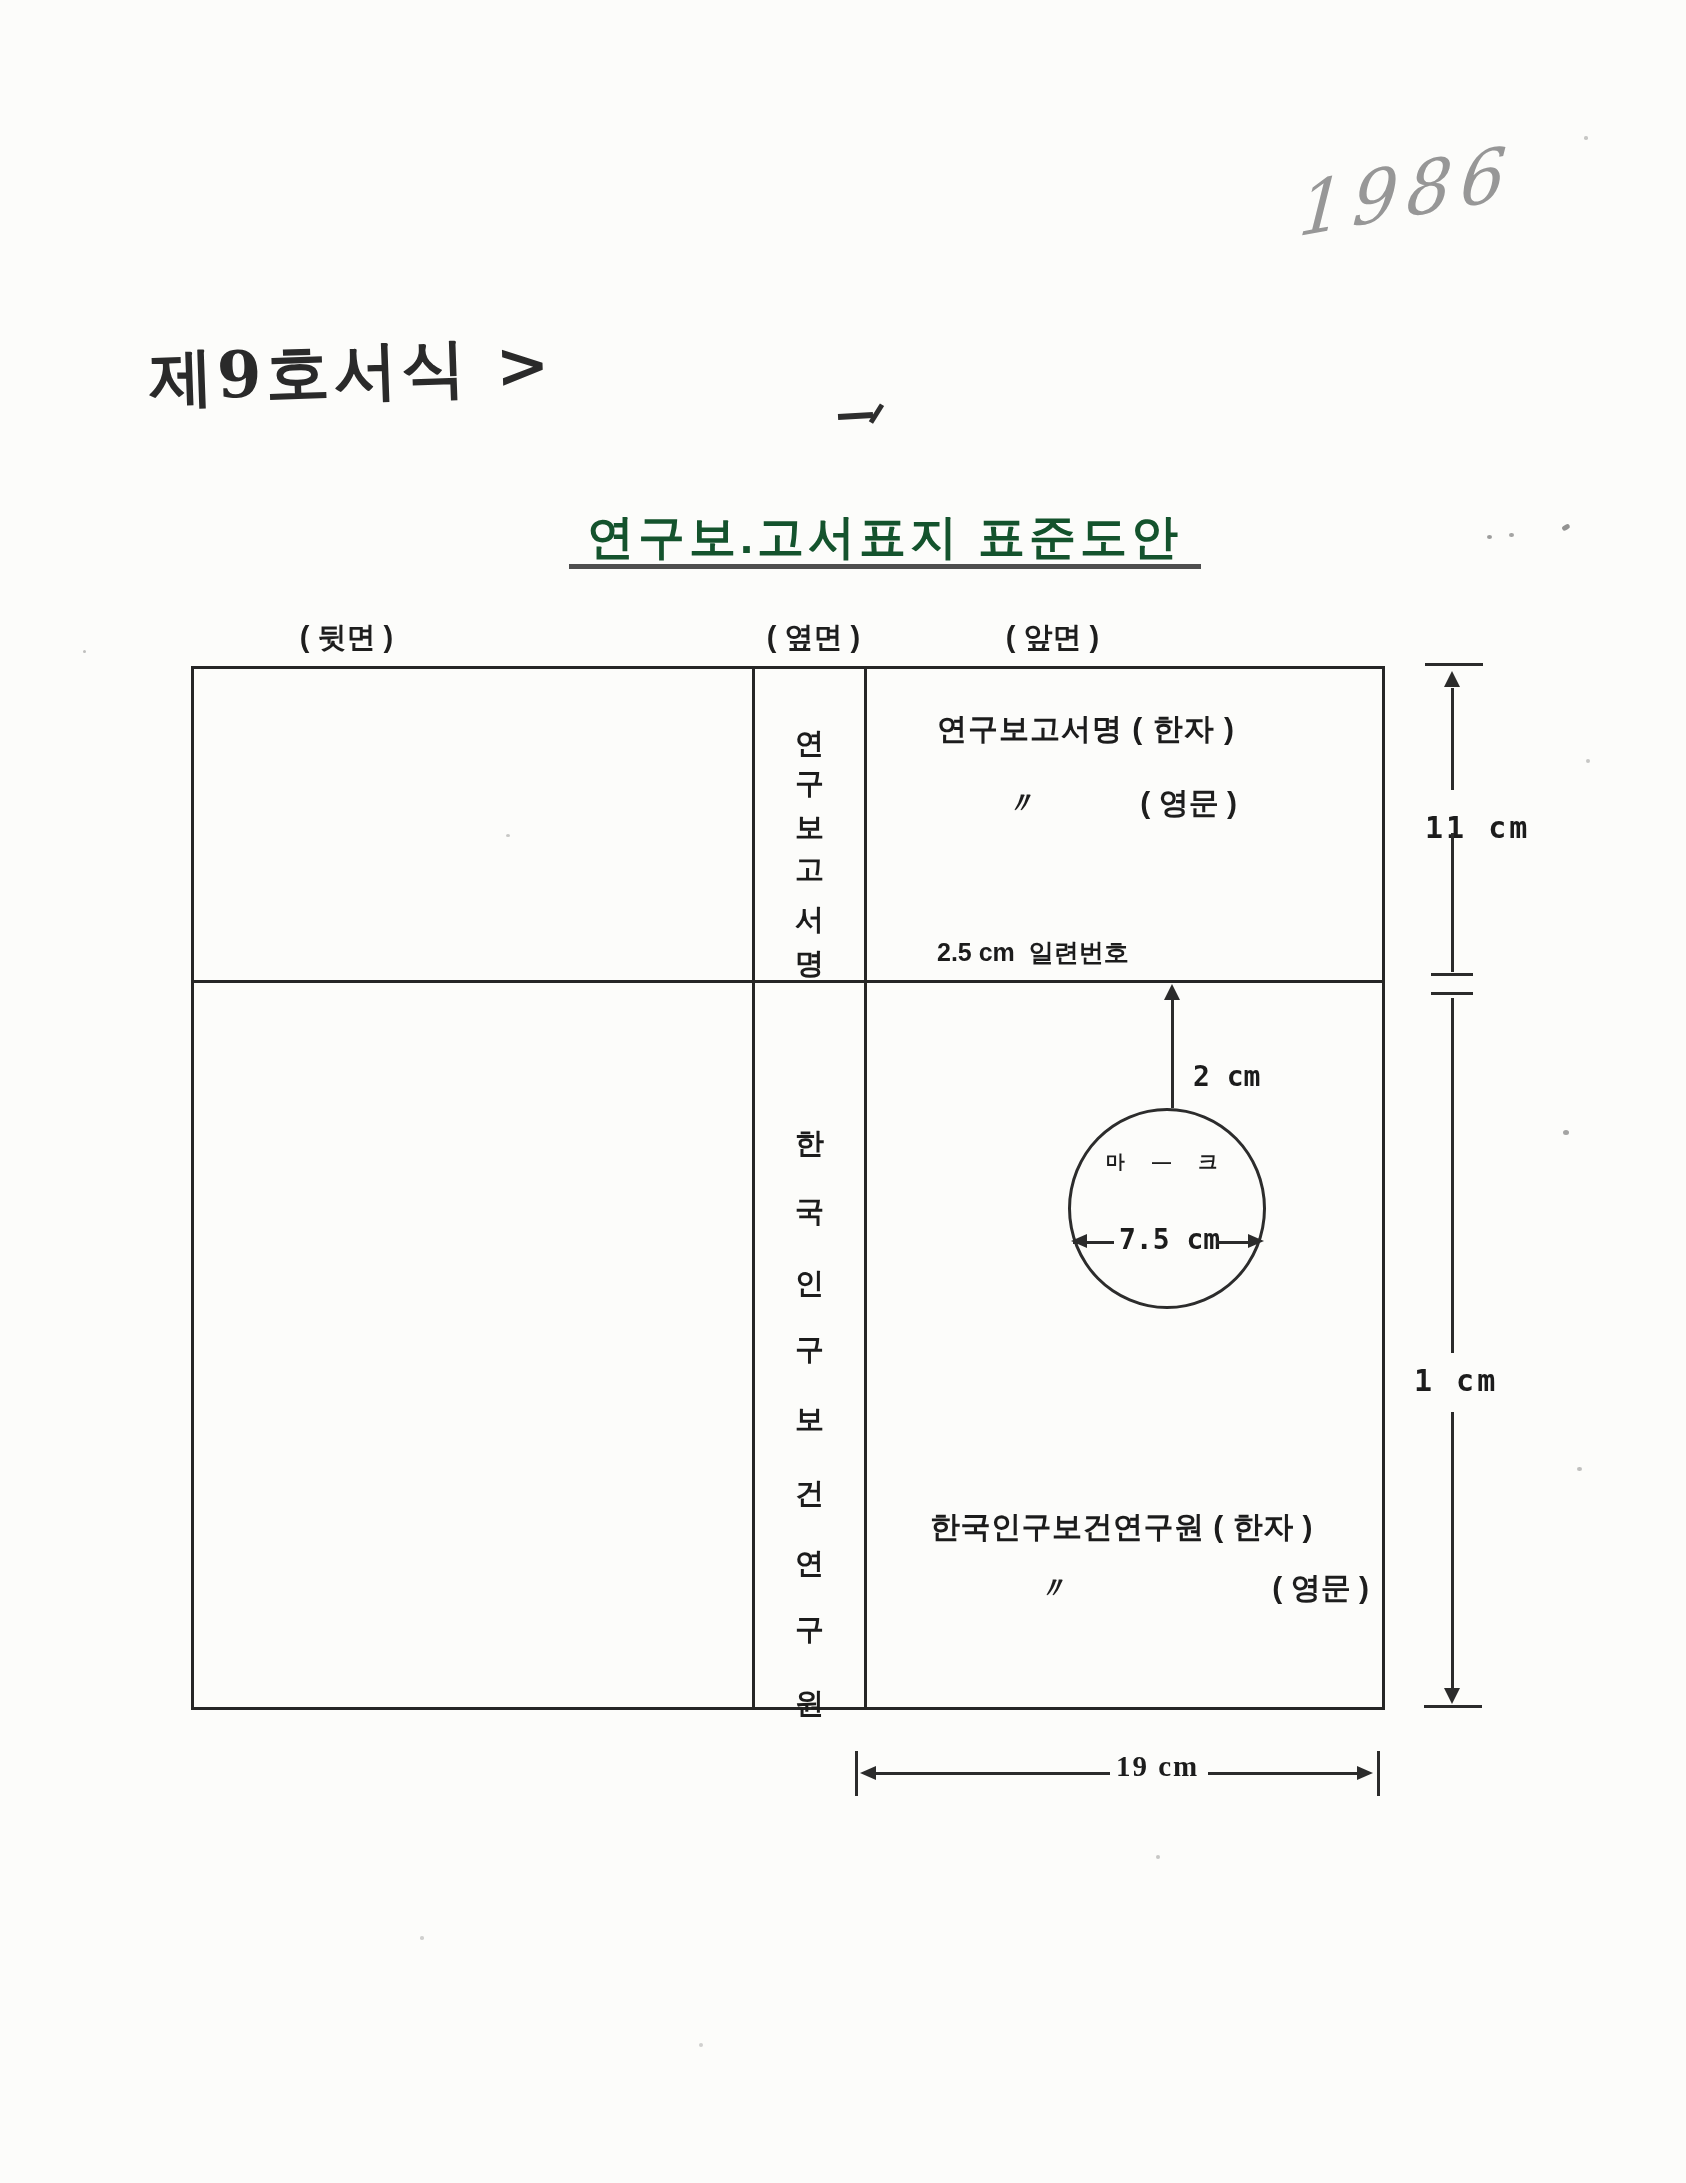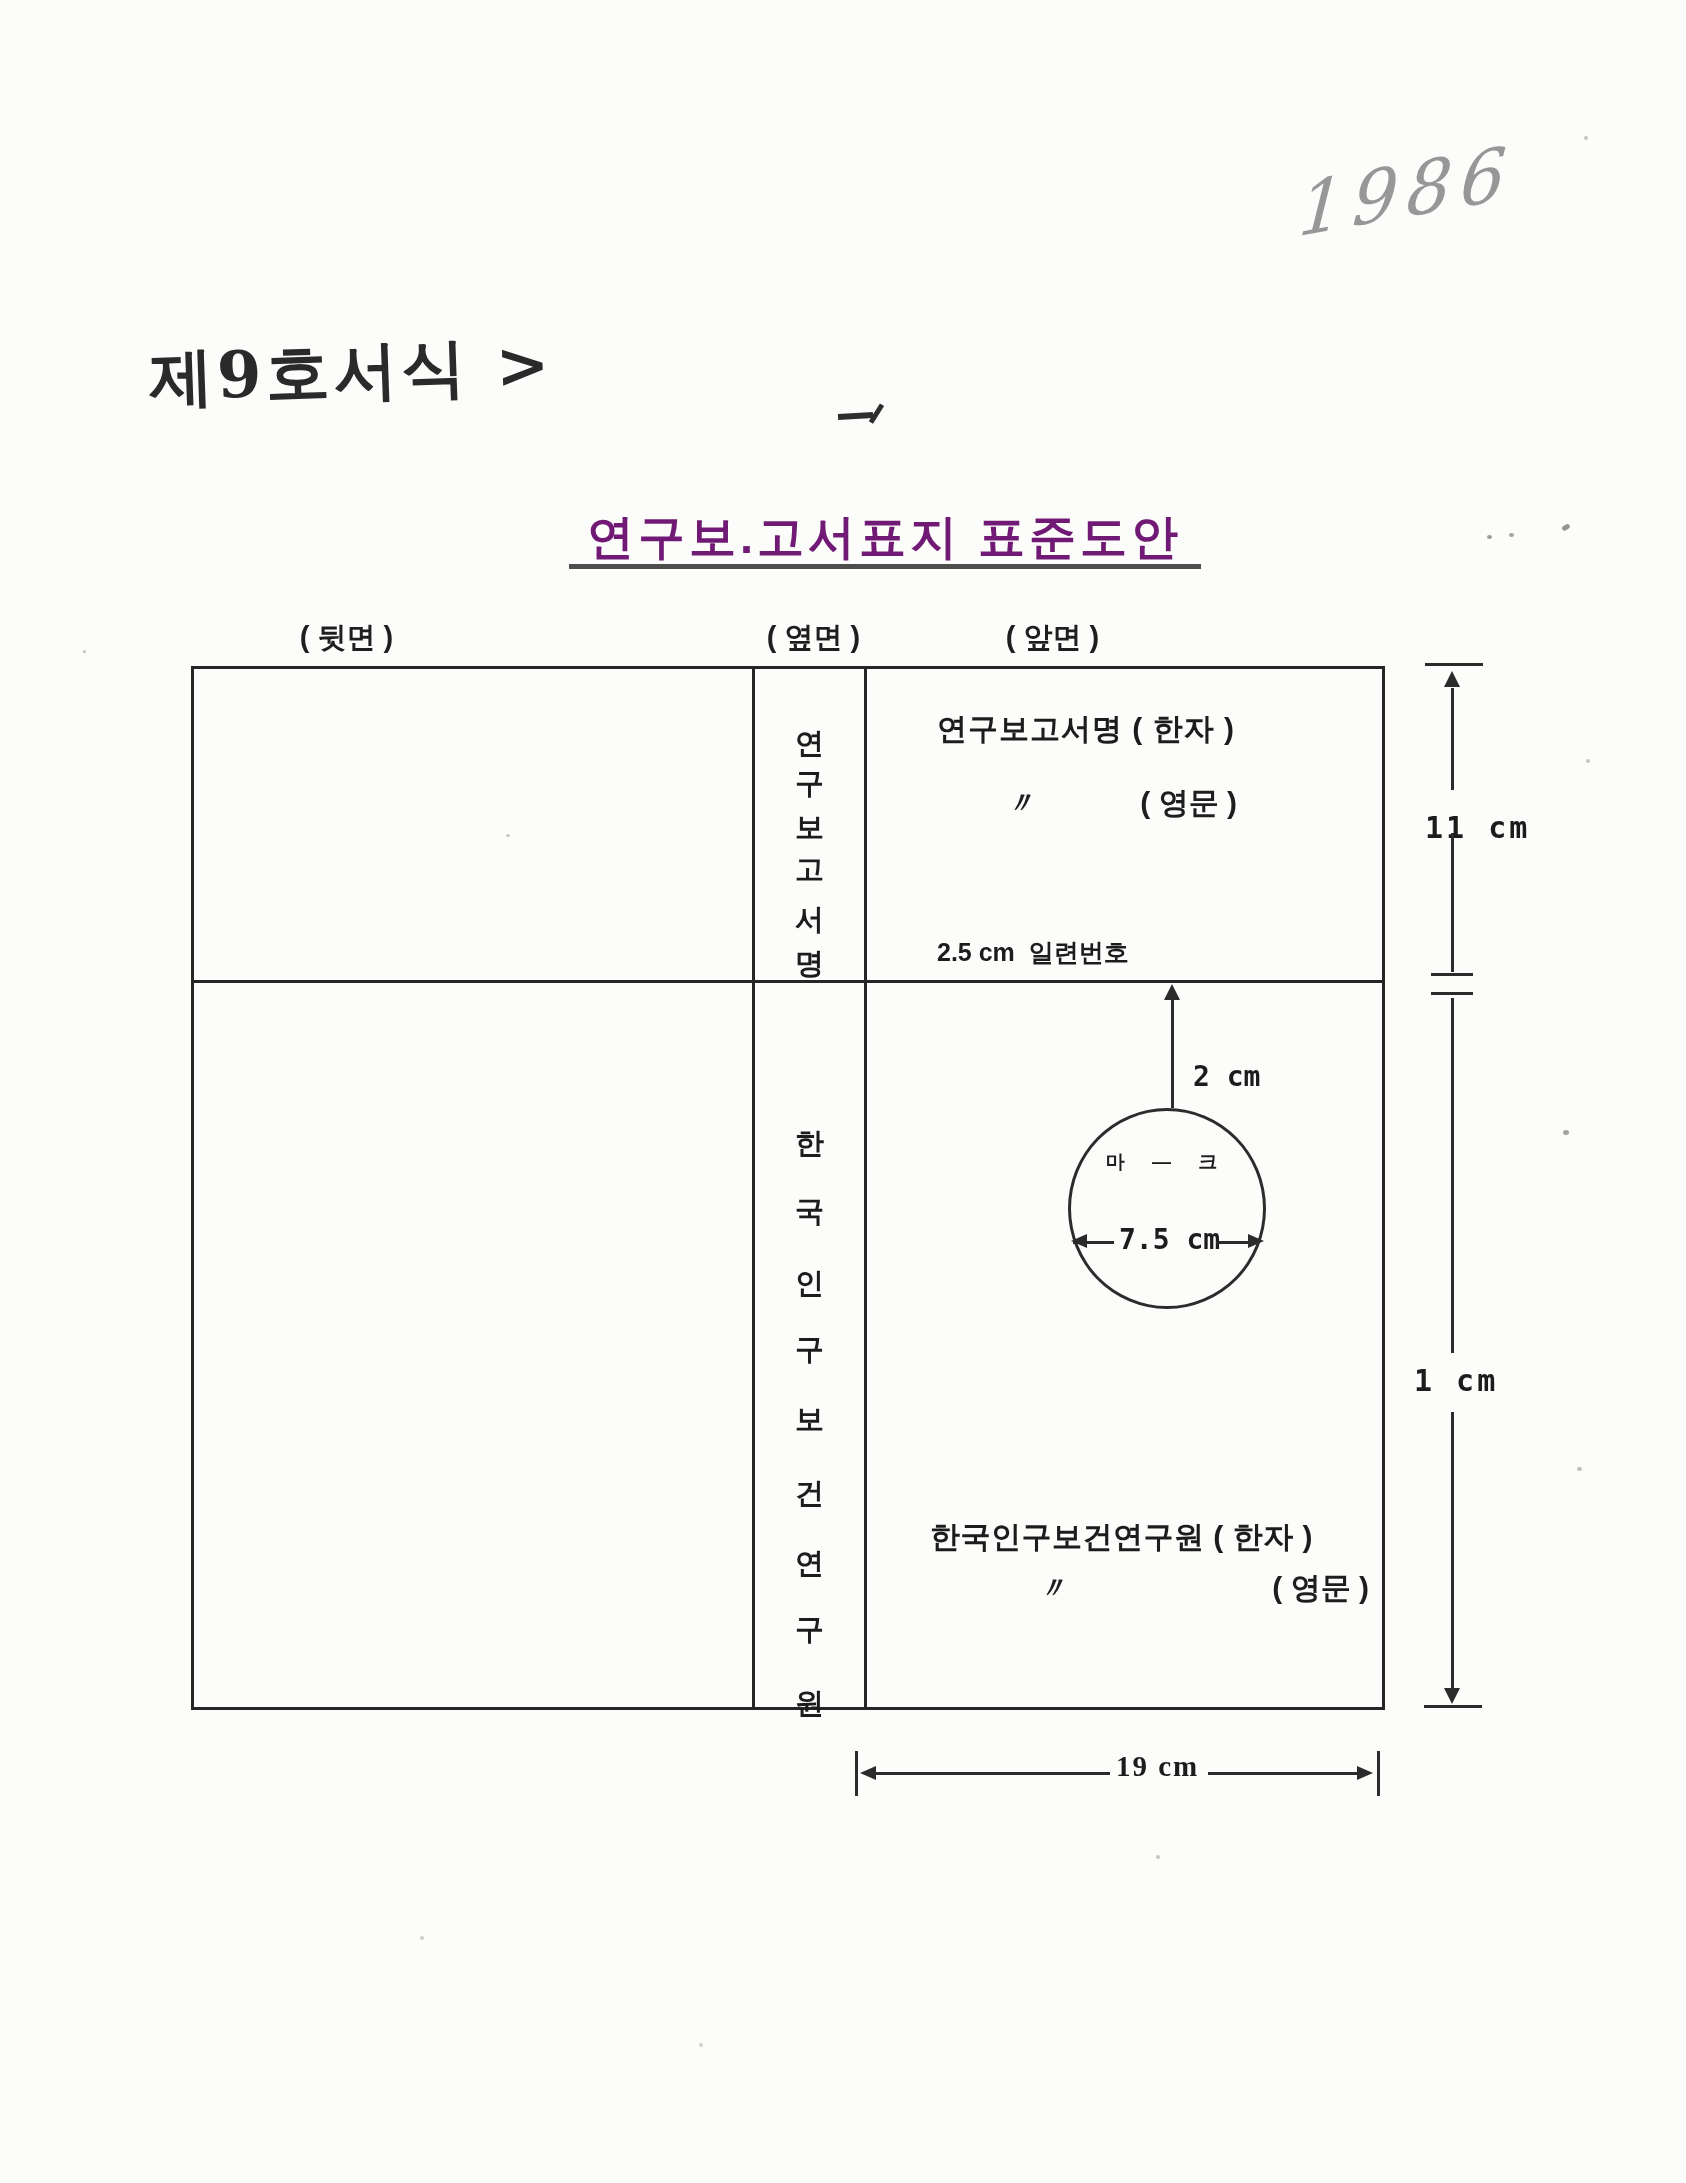--- a/index.html
+++ b/index.html
@@ -23,21 +23,21 @@
     font-family:"DejaVu Serif", serif; font-weight:bold;
     font-size:64px; letter-spacing:4px; color:#2a2a2a;
     transform:rotate(-2deg);
   }
   .pen-dash { left:838px; top:413px; width:35px; height:5.6px; background:#2e2e2e; transform:rotate(-3deg); }
   .pen-tick { left:874px; top:403px; width:4.6px;  height:21px; background:#2e2e2e; transform:rotate(32deg); }
 
   
   .doc-title {
     left:571px; top:506px; width:627px; text-align:center;
-    font-size:47px; font-weight:bold; letter-spacing:4px; color:#701a75;
+    font-size:47px; font-weight:bold; letter-spacing:4px; color:#14532d;
   }
   .title-underline { left:569px; top:564px; width:632px; height:4.6px; background:#3b3b3b; opacity:.9; }
 
   
   .panel-label { top:618px; width:131px; text-align:center; font-size:29px; font-weight:bold; }
   .pl-back  { left:281px; }
   .pl-side  { left:748px; }
   .pl-front { left:987px; }
 
   
@@ -56,21 +56,21 @@
     font-weight:bold; color:#1c1c1c;
   }
   .spine-top    { left:790px; top:708px; font-size:29px; letter-spacing:15px; }
   .spine-bottom { left:790px; top:1108px; font-size:29px; letter-spacing:41px; }
 
   
   .ftext { font-weight:bold; color:#1c1c1c; }
   .front-title   { left:937px; top:709px; font-size:30px; letter-spacing:1px; }
   .front-row2    { left:1005px; top:783px; width:232px; display:flex; justify-content:space-between; font-size:30px; font-weight:bold; }
   .serial-note   { left:937px; top:936px; font-size:25px; }
-  .inst-title    { left:930px; top:1507px; font-size:30px; letter-spacing:0.5px;margin-top:10px; }
+  .inst-title    { left:930px; top:1507px; font-size:30px; letter-spacing:0.5px; }
   .inst-row2     { left:1037px; top:1568px; width:332px; display:flex; justify-content:space-between; font-size:30px; font-weight:bold; }
   .ditto { font-style:italic; }
 
   
   .logo-circle { left:1068px; top:1108px; width:198px; height:201px; border:3px solid #2c2c2c; border-radius:50%; box-sizing:border-box; }
   .logo-label  { left:1068px; top:1149px; width:198px; text-align:center; font-size:19px; font-weight:bold; letter-spacing:11px; }
 
   
   .line { background:#2b2b2b; }
   .dim-label { font-family:"DejaVu Sans Mono", monospace; font-weight:bold; color:#1c1c1c; }

